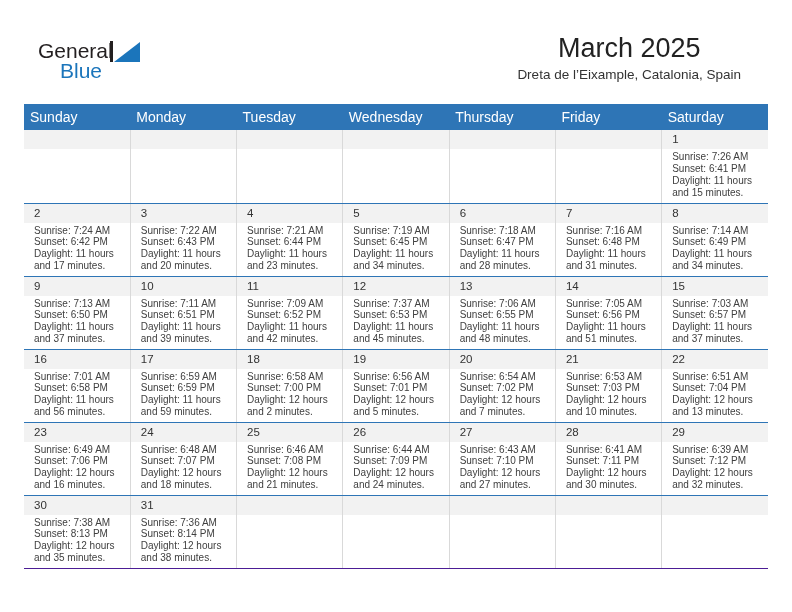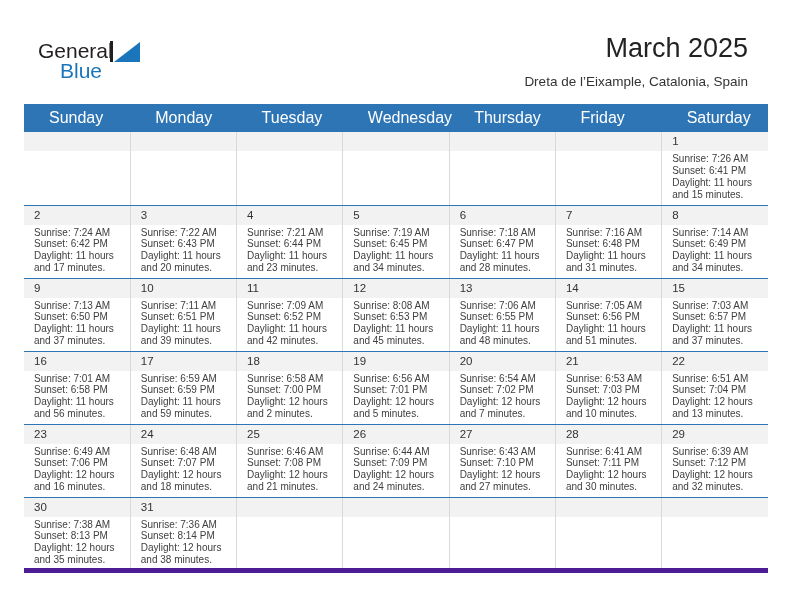--- a/index.html
+++ b/index.html
@@ -57,68 +57,68 @@
     position: absolute;
     left: 72px;
     top: 1px;
     width: 3px;
     height: 21px;
     background: #231f20;
   }
 
   .title-block {
     position: absolute;
-    right: 44px;
+    right: 51px;
     top: 32px;
-    text-align: right;
+    text-align: center;
   }
   .cal-title {
     font-size: 27px;
     color: #222222;
     line-height: 32px;
     font-weight: normal;
   }
   .cal-subtitle {
-    margin-top: 9px;
+    margin-top: 2px;
     font-size: 13.5px;
     color: #333333;
     line-height: 17px;
   }
 
   
   .calendar {
     position: absolute;
     left: 24px;
     top: 104px;
     width: 744px;
     border-collapse: collapse;
     table-layout: fixed;
   }
   .calendar th {
     background: #2e75b6;
     color: #ffffff;
-    font-size: 16px;
+    font-size: 14px;
     font-weight: normal;
     text-align: left;
-    padding: 5px 0 5px 25px;
+    padding: 5px 0 5px 6px;
     height: 22px;
     border: none;
     margin-left: 40px;
   }
   .calendar td {
     width: 106.28px;
     height: 73px;
     vertical-align: top;
     padding: 0;
     border-right: 1px solid #d9d9d9;
     border-bottom: 1px solid #2e75b6;
     background: #ffffff;
   }
   .calendar td:last-child { border-right: none; }
-  .calendar tr:last-child td { border-bottom: 5px solid #4c1d95; }
+  .calendar tr:last-child td { border-bottom: 1px solid #4c1d95; }
 
   .daynum {
     display: block;
     background: #f2f2f2;
     font-size: 11.5px;
     color: #333333;
     padding: 3px 0 3px 10px;
     line-height: 13px;
     height: 19px;
   }
@@ -287,21 +287,21 @@
             <div class="info">
               <div>Sunrise: 7:09 AM</div>
               <div>Sunset: 6:52 PM</div>
               <div>Daylight: 11 hours</div>
               <div>and 42 minutes.</div>
             </div>
           </td>
           <td>
             <span class="daynum">12</span>
             <div class="info">
-              <div>Sunrise: 8:08 AM</div>
+              <div>Sunrise: 7:37 AM</div>
               <div>Sunset: 6:53 PM</div>
               <div>Daylight: 11 hours</div>
               <div>and 45 minutes.</div>
             </div>
           </td>
           <td>
             <span class="daynum">13</span>
             <div class="info">
               <div>Sunrise: 7:06 AM</div>
               <div>Sunset: 6:55 PM</div>

